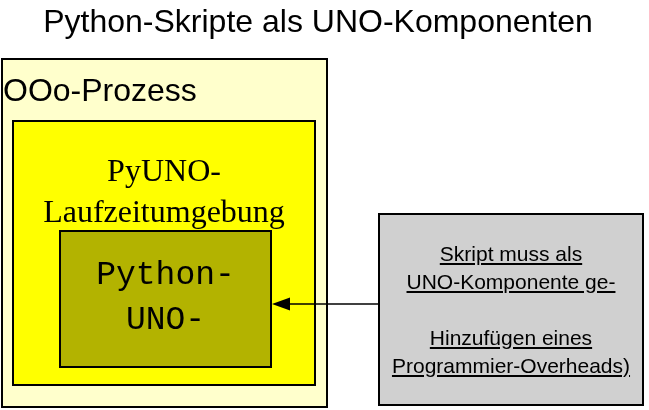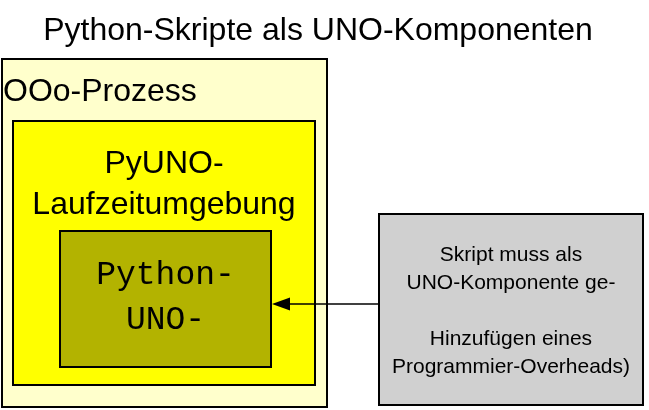--- a/index.html
+++ b/index.html
@@ -11,21 +11,21 @@
   }
   #canvas {
     position: relative;
     width: 649px;
     height: 410px;
     background: #ffffff;
     overflow: hidden;
   }
   .title {
     position: absolute;
-    top: 8px;
+    top: 0;
     left: 0;
     width: 636px;
     text-align: center;
     font-size: 32px;
     line-height: 42px;
     white-space: nowrap;
   }
   .box {
     position: absolute;
     box-sizing: border-box;
@@ -39,42 +39,44 @@
     margin-top: 10px;
     text-align: left;
     font-size: 32px;
     line-height: 40px;
   }
   #runtime-box {
     left: 12px; top: 120px; width: 304px; height: 266px;
     background: #ffff00;
   }
   #runtime-label {
-    margin-top: 20px;
+    margin-top: 28px;
     text-align: center;
     font-size: 32px;
     line-height: 41px;
+    font-family: Liberation Serif, serif;
   }
   #component-box {
     left: 59px; top: 230px; width: 213px; height: 138px;
     background: #b3b300;
     font-family: Liberation Mono, monospace;
   }
   #component-label {
     margin-top: 21px;
     text-align: center;
     font-size: 33px;
     line-height: 45px;
   }
   #note-box {
     left: 378px; top: 213px; width: 266px; height: 193px;
     background: #d0d0d0;
     display: flex;
     align-items: center;
     justify-content: center;
+    text-decoration: underline;
   }
   #note-text {
     text-align: center;
     font-size: 21px;
     line-height: 28px;
   }
   #arrow {
     position: absolute;
     left: 271px;
     top: 294px;

